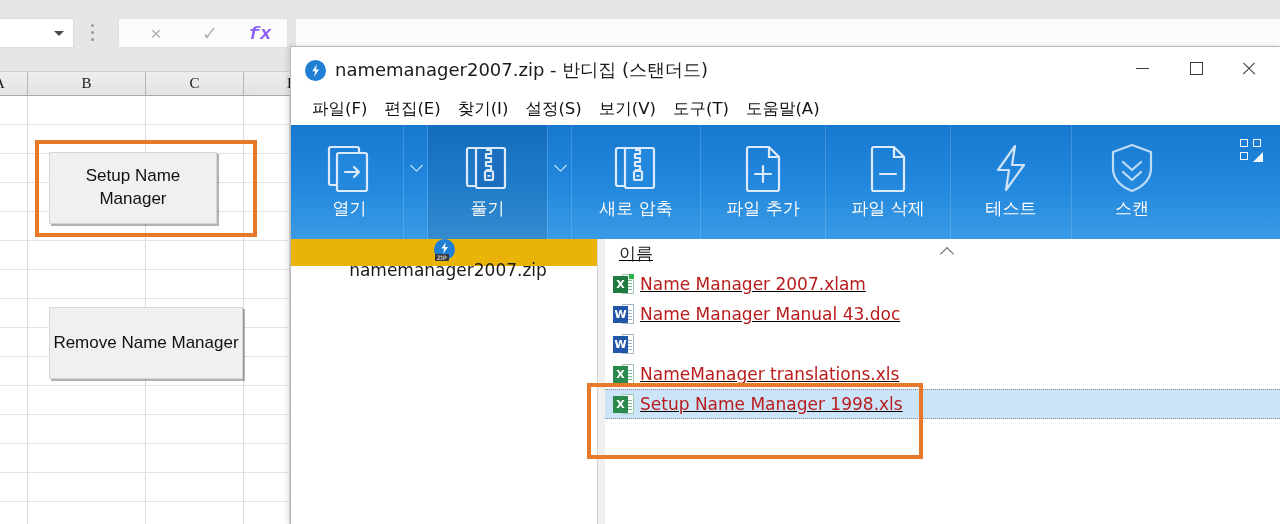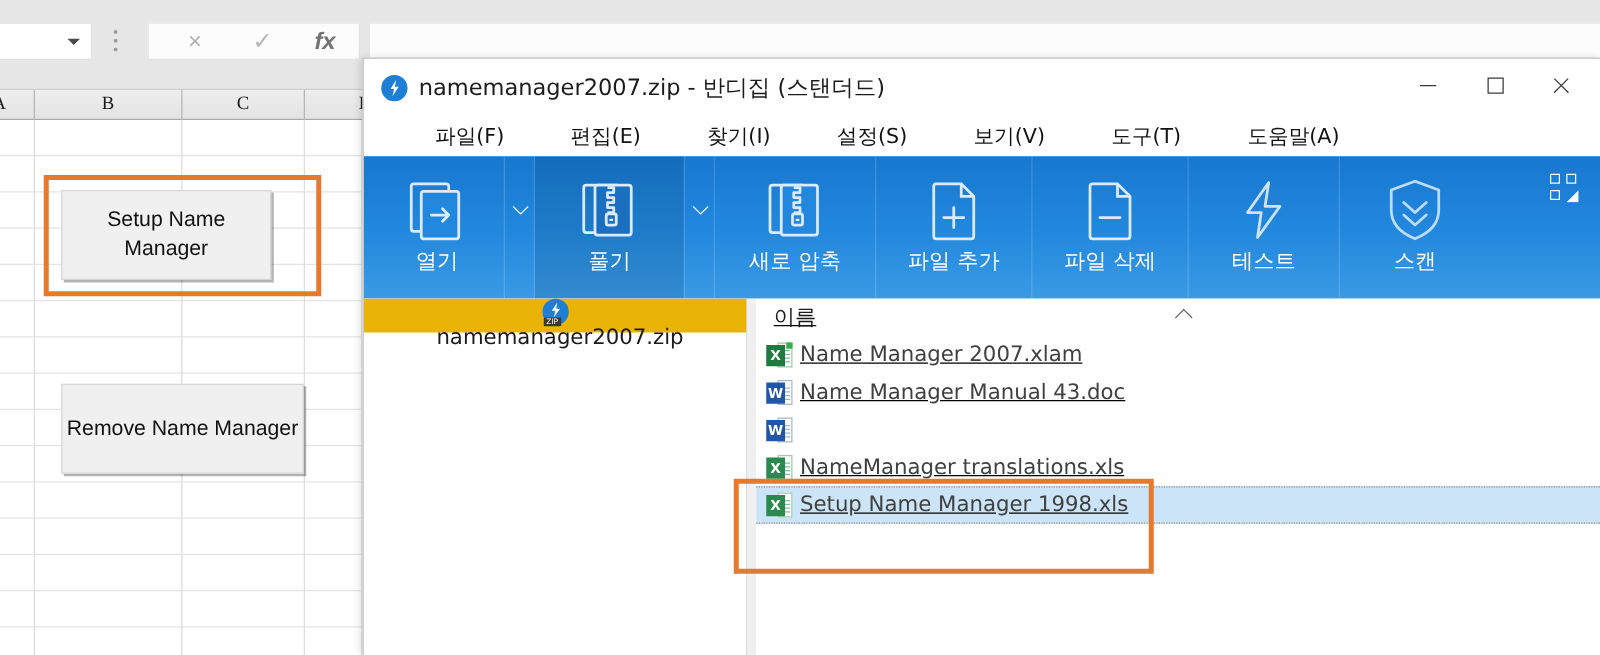--- a/index.html
+++ b/index.html
@@ -43,22 +43,22 @@
   .formula-box {
     position: absolute; left: 118px; top: 18px; width: 170px; height: 30px;
     background: #fcfcfc; border: 1px solid #e2e2e2;
   }
   .fb-ico {
     position: absolute; top: 0; height: 30px; line-height: 30px;
     text-align: center; color: #b0b0b0; font-size: 19px;
   }
   .fb-x { left: 24px; width: 26px; }
   .fb-check { left: 78px; width: 26px; color: #b4b4b4; }
-  .fb-fx { left: 128px; width: 26px; color: #737373; font-style: italic;
-           font-family: Liberation Sans, sans-serif; font-size: 19px; font-weight: bold;}
+  .fb-fx { left: 128px; width: 26px; color: #8b5cf6; font-style: italic;
+           font-family: Liberation Mono, monospace; font-size: 19px; font-weight: bold;}
   .formula-box2 {
     position: absolute; left: 296px; top: 18px; width: 990px; height: 30px;
     background: #fcfcfc; border: 1px solid #e2e2e2; border-left: none;
   }
 
   
   .col-head-row {
     position: absolute; left: 0; top: 72px; width: 1280px; height: 24px;
     background: linear-gradient(#eeeeee,#e3e3e3);
     border-bottom: 1px solid #a8a8a8;
@@ -143,21 +143,20 @@
   .menubar {
     position: relative; height: 32px; background: #ffffff;
     padding-left: 14px;
     display: flex; align-items: center; gap: 3px;
   }
   .menu-item {
     font-size: 16.5px; color: #111;
     padding: 2px 7px;
     font-family: "DejaVu Sans", "Liberation Sans", sans-serif;
     white-space: nowrap;
-    margin-left: 36px;
   }
 
   
   .ribbon {
     position: relative; height: 114px;
     background: linear-gradient(180deg,#1778cf 0%, #2288dd 52%, #3a9ae5 100%);
     overflow: hidden;
   }
   .rb-item {
     position: absolute; top: 0; height: 114px;
@@ -247,21 +246,21 @@
   .row {
     position: relative; height: 30px; display: flex; align-items: center;
     padding-left: 8px;
   }
   .row.selected {
     background: #cce4f7;
     border-top: 1px dotted #8a8a8a;
     border-bottom: 1px dotted #8a8a8a;
   }
   .row .fname {
-    font-size: 17px; color: #404040;
+    font-size: 17px; color: #b91c1c;
     font-family: "DejaVu Sans","Liberation Sans",sans-serif;
     white-space: nowrap;
   }
   .ficon { position: relative; width: 21px; height: 23px; margin-right: 6px; flex: none; }
   .ficon .pg {
     position: absolute; right: 0; top: 1px; width: 12px; height: 20px;
     background: #ffffff; border: 1px solid #a8b8c8;
   }
   .ficon .pg::after {
     content:""; position:absolute; left:2px; top:5px; width:7px; height:1px;

